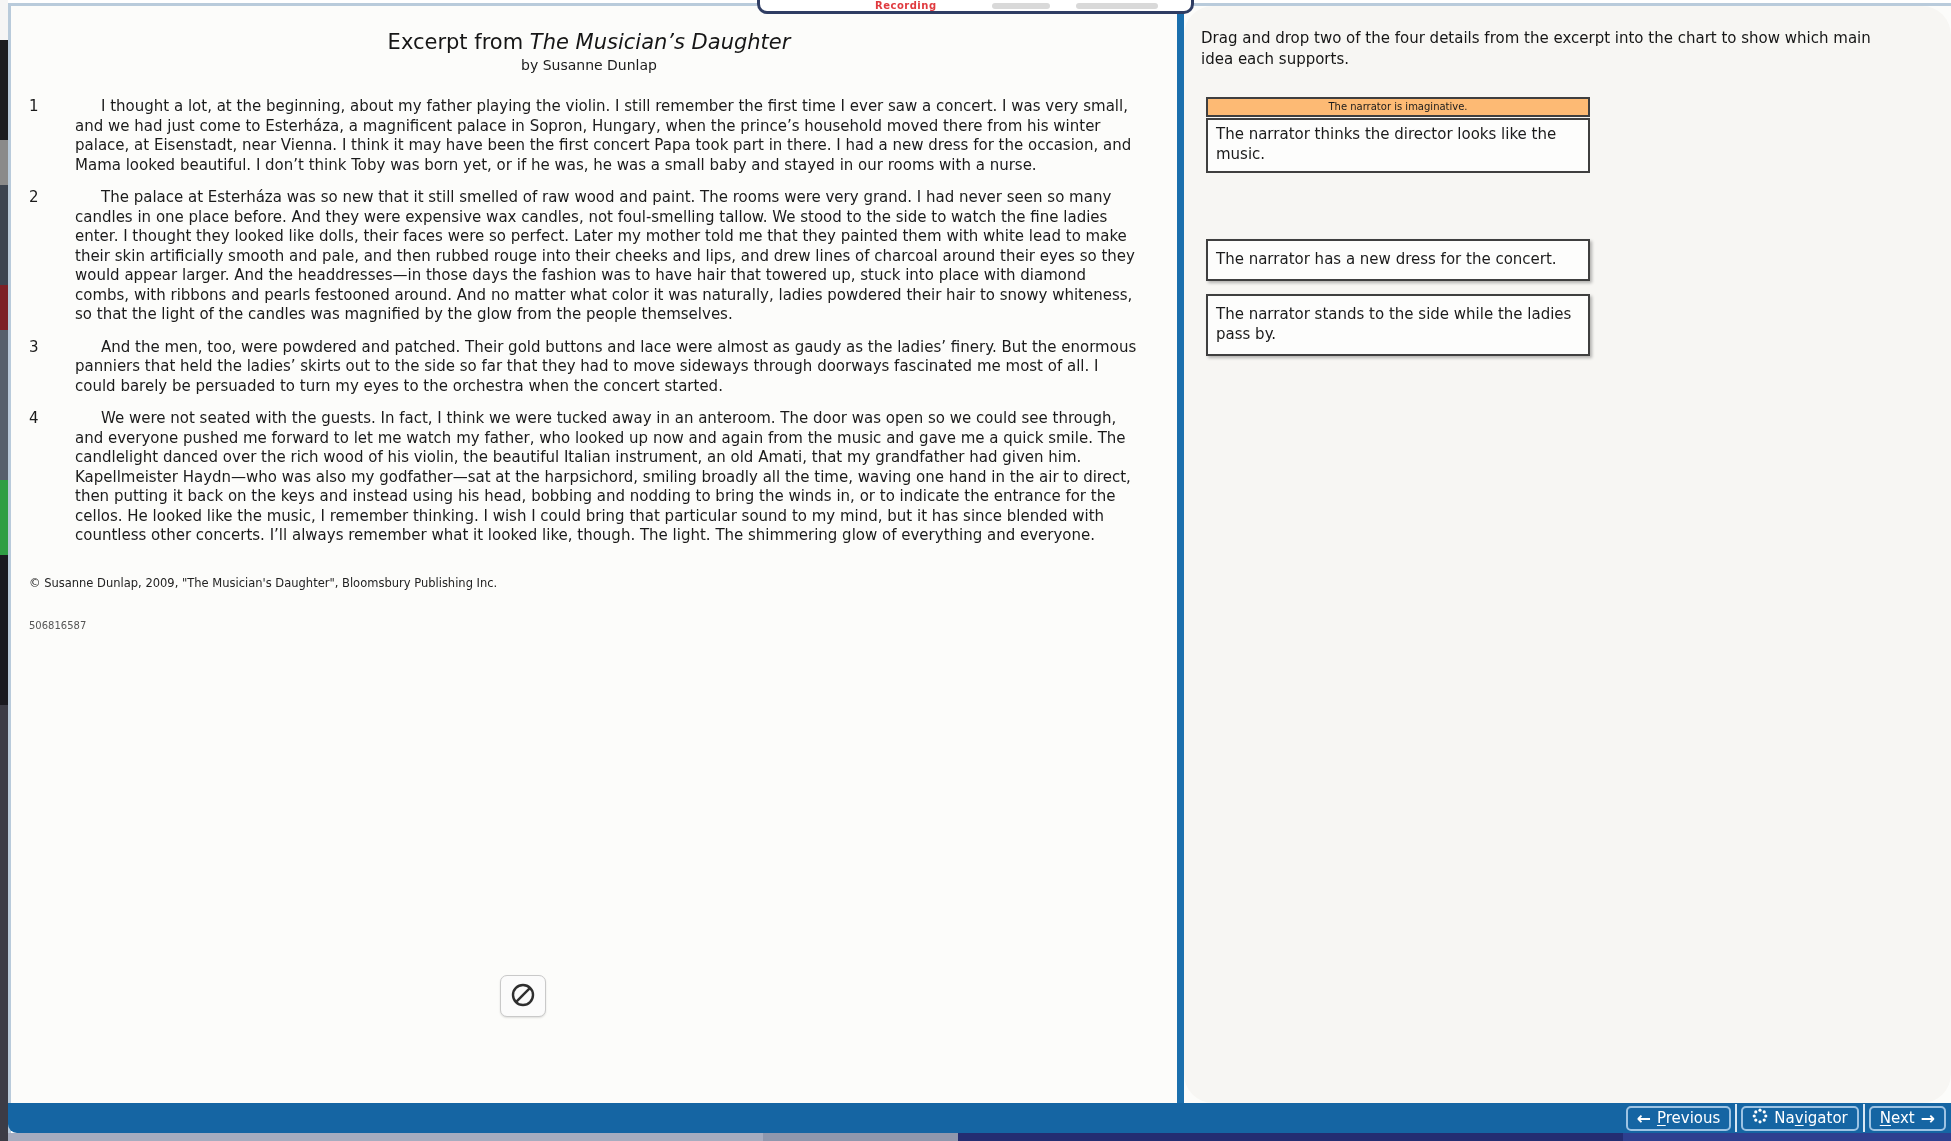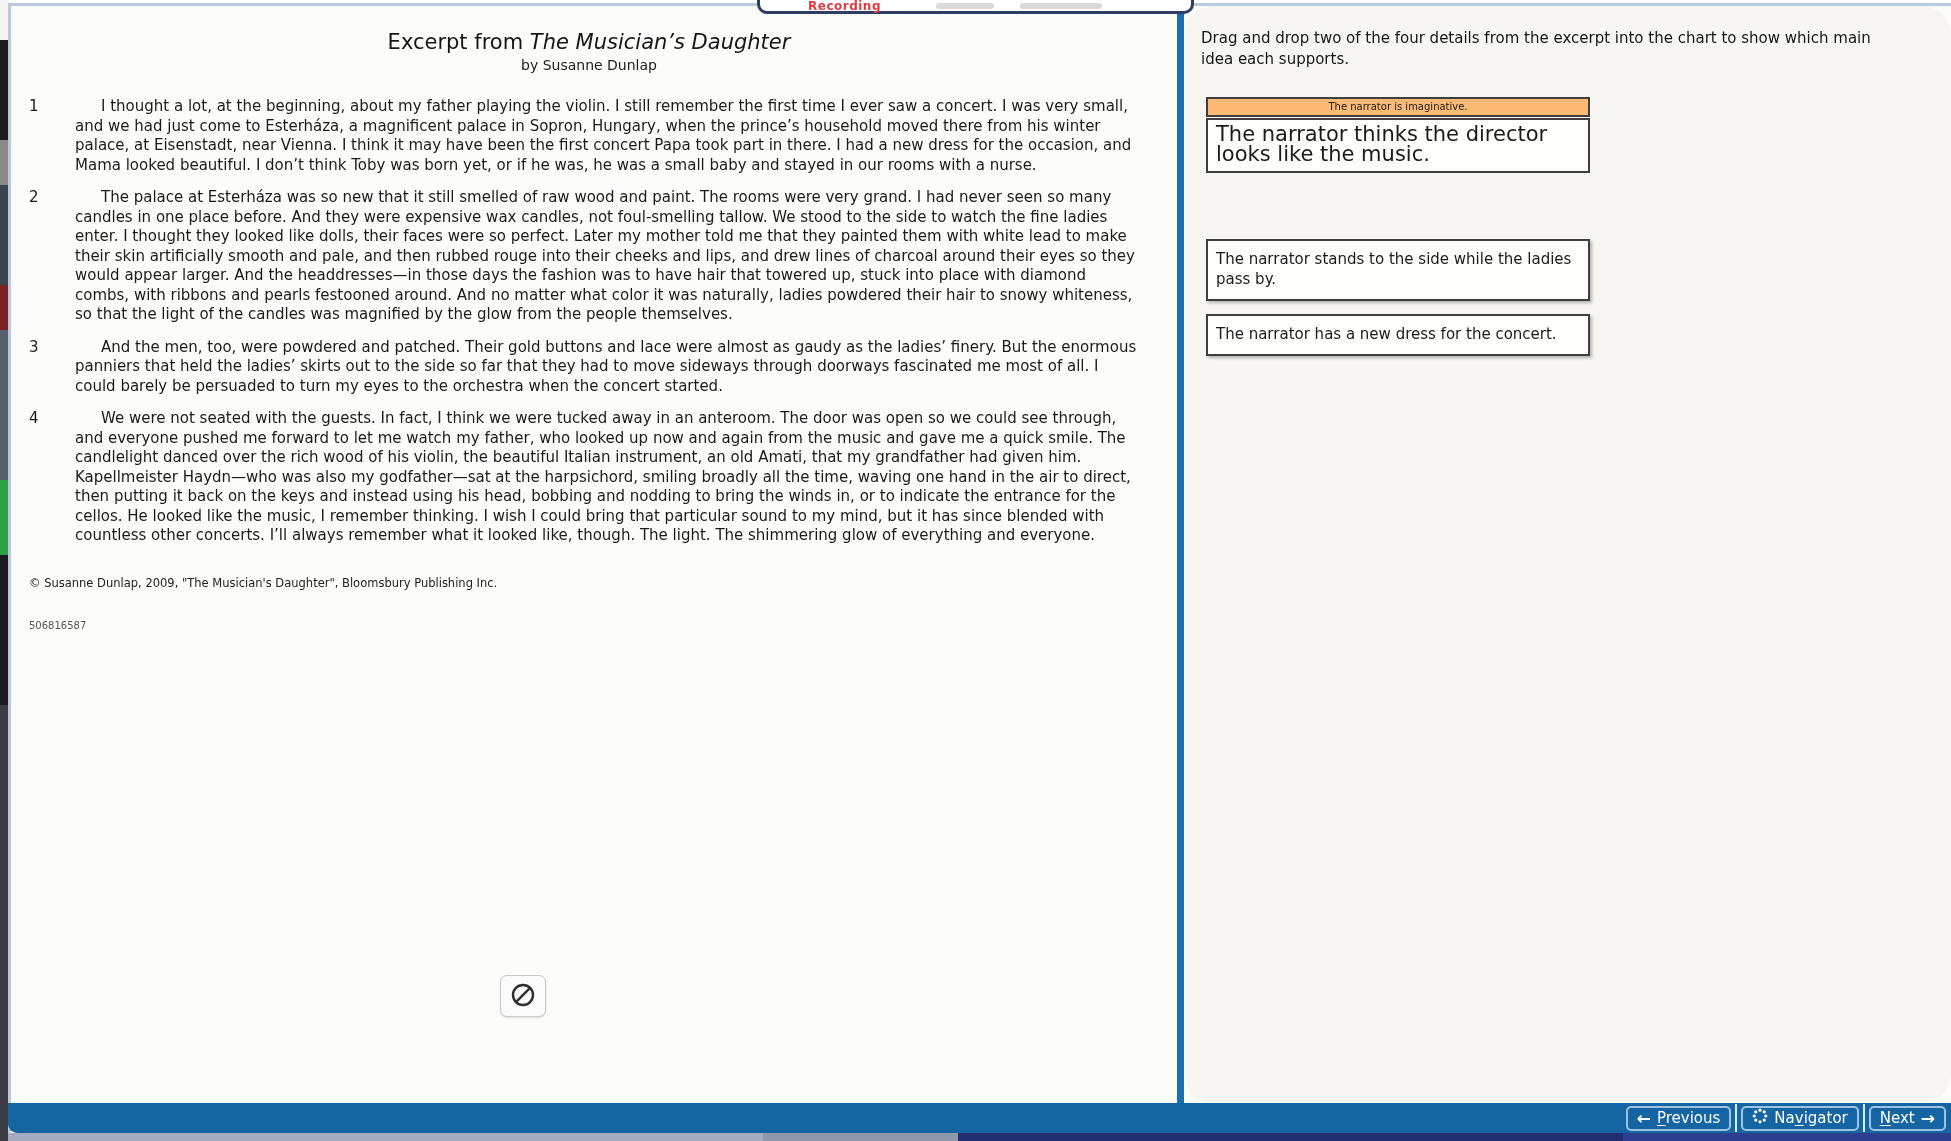--- a/index.html
+++ b/index.html
@@ -15,21 +15,21 @@
 
   
   .win-bg   { position:absolute; left:8px; top:3px; width:1943px; height:1100px; background:#fcfcfa; }
   .win-top  { position:absolute; left:8px; top:3px; width:1943px; height:3px; background:#b9cbdb; }
   .win-left { position:absolute; left:8px; top:3px; width:3px; height:1130px; background:#b9cbdb; }
 
   
   .rec-bar { position:absolute; left:757px; top:0; width:437px; height:14px; background:#ffffff;
              border:3px solid #2f3d63; border-top:none; border-radius:0 0 10px 10px;
              display:flex; align-items:center; z-index:30; }
-  .rec-label { margin-left:48px; font-size:12px; font-weight:bold; letter-spacing:0.5px; }
+  .rec-label { margin-left:115px; font-size:10px; font-weight:bold; letter-spacing:0.5px; }
   .rec-blob1 { margin-left:55px; width:58px; height:6px; background:#d9d9d9; border-radius:3px; }
   .rec-blob2 { margin-left:26px; width:82px; height:6px; background:#d9d9d9; border-radius:3px; }
 
   
   .passage { position:absolute; left:11px; top:6px; width:1166px; height:1097px;
              background:#fcfcfa; padding:18px 14px 0 4px; }
   .ptitle { text-align:center; font-size:21px; margin-top:6px; color:#161616; }
   .byline { text-align:center; font-size:14px; margin-top:3px; }
   .paras { margin-top:24px; }
   .para { display:flex; margin-bottom:13px; }
@@ -46,21 +46,21 @@
   .divider { position:absolute; left:1177px; top:6px; width:7px; height:1097px; background:#1b6fad; }
 
   
   .question { position:absolute; left:1184px; top:6px; width:767px; height:1097px;
               background:#f7f6f3; padding:22px 20px 0 17px;border-radius:29px; }
   .instructions { font-size:15px; line-height:21px; width:706px; color:#161616; }
   .chart { margin:27px 0 0 5px; width:384px; }
   .chart-box { margin-bottom:24px; }
   .chart-head { border:2px solid #3f3f3f; background:#fdba74; text-align:center;
                 font-size:10px; padding:2px 4px 3px; }
-  .chart-body { border:2px solid #3f3f3f; background:#fdfdfc; font-size:21px;
+  .chart-body { border:2px solid #3f3f3f; background:#fdfdfc; font-size:15px;
                 line-height:20px; padding:4px 8px 7px; margin-top:1px; min-height:46px; }
   .options { margin:66px 0 0 5px; width:384px; }
   .option-box { border:2px solid #3f3f3f; background:#fdfdfc; font-size:15px; line-height:20px;
                 padding:8px 8px 10px; margin-bottom:13px; box-shadow:2px 2px 3px rgba(0,0,0,.28);
                 cursor:grab; }
 
   
   .footer { position:absolute; left:8px; top:1103px; width:1943px; height:30px;
             background:#1565a3; border-radius:0 0 0 9px; }
   .footer-btns { position:absolute; right:5px; top:0; height:30px; display:flex; align-items:center; }
@@ -132,22 +132,22 @@
     <div class="chart">
       <div class="chart-box">
         <div class="chart-head">The narrator is imaginative.</div>
         <div class="chart-body">The narrator thinks the director looks like the music.</div>
       </div>
       <div class="chart-box">
       </div>
     </div>
 
     <div class="options">
+      <div class="option-box">The narrator has a new dress for the concert.</div>
       <div class="option-box">The narrator stands to the side while the ladies pass by.</div>
-      <div class="option-box">The narrator has a new dress for the concert.</div>
     </div>
   </div>
 
   <div class="rec-bar">
     <span class="rec-label" style="color:#e03a3f;">Recording</span>
     <span class="rec-blob1"></span>
     <span class="rec-blob2"></span>
   </div>
 
   <div class="footer">

